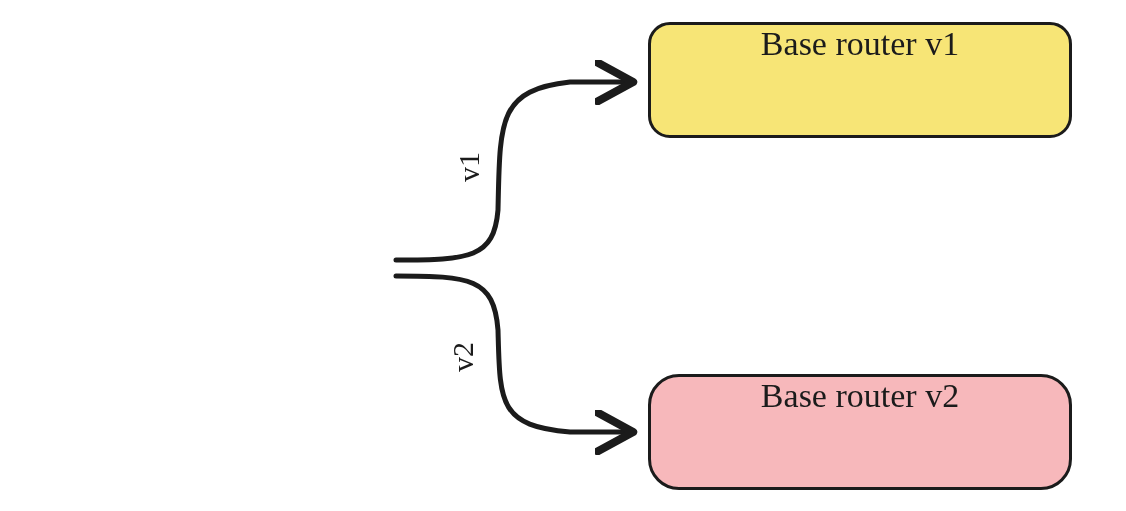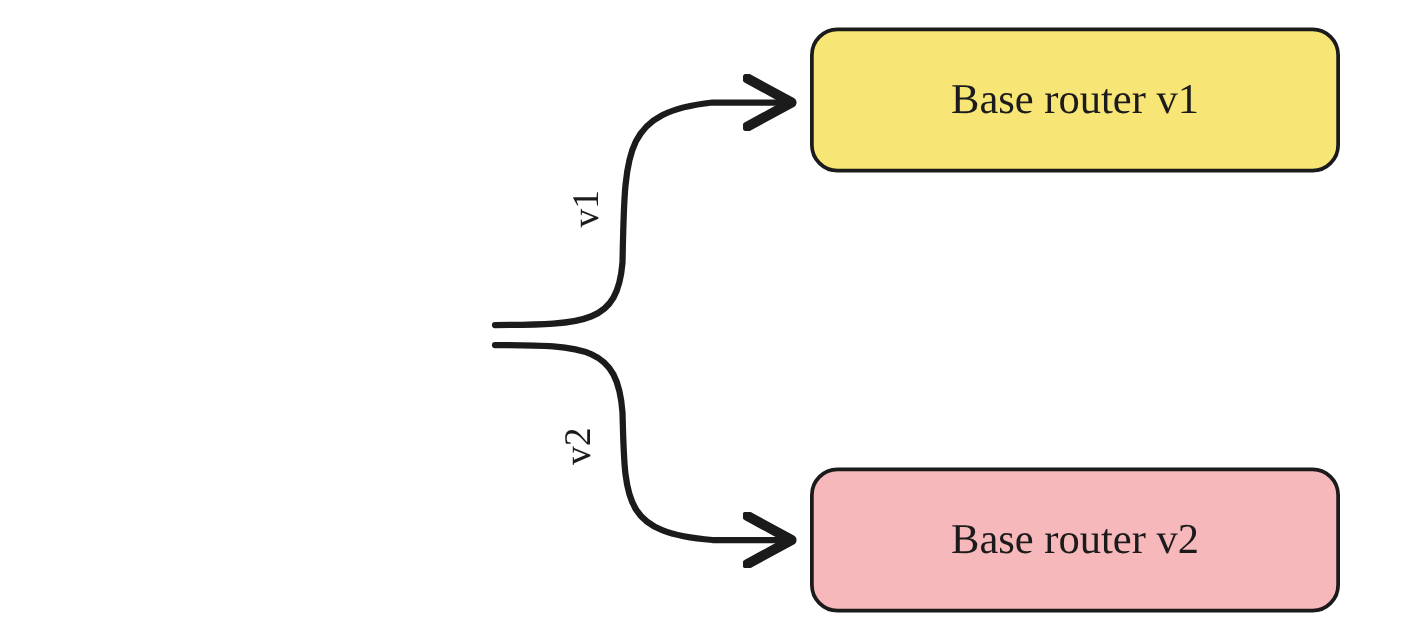--- a/index.html
+++ b/index.html
@@ -13,31 +13,30 @@
   .stage {
     position: relative;
     width: 1126px;
     height: 511px;
   }
   .node {
     position: absolute;
     border: 3px solid #1b1b1b;
     border-radius: 22px;
     display: flex;
-    align-items: center;
     justify-content: center;
     font-size: 34px;
     color: #1b1b1b;
     box-sizing: border-box;
     padding: 0 20px;
     white-space: nowrap;
   }
   .node.green  { background: #9be6b4; }
   .node.yellow { background: #f7e576; }
-  .node.pink   { background: #f7b8bb; }
+  .node.pink   { background: #f7b8bb; border-radius: 31px; }
   .edge-label {
     position: absolute;
     font-size: 30px;
     color: #1b1b1b;
     transform: rotate(-90deg);
     transform-origin: center;
     white-space: nowrap;
   }
   svg.arrows {
     position: absolute;

